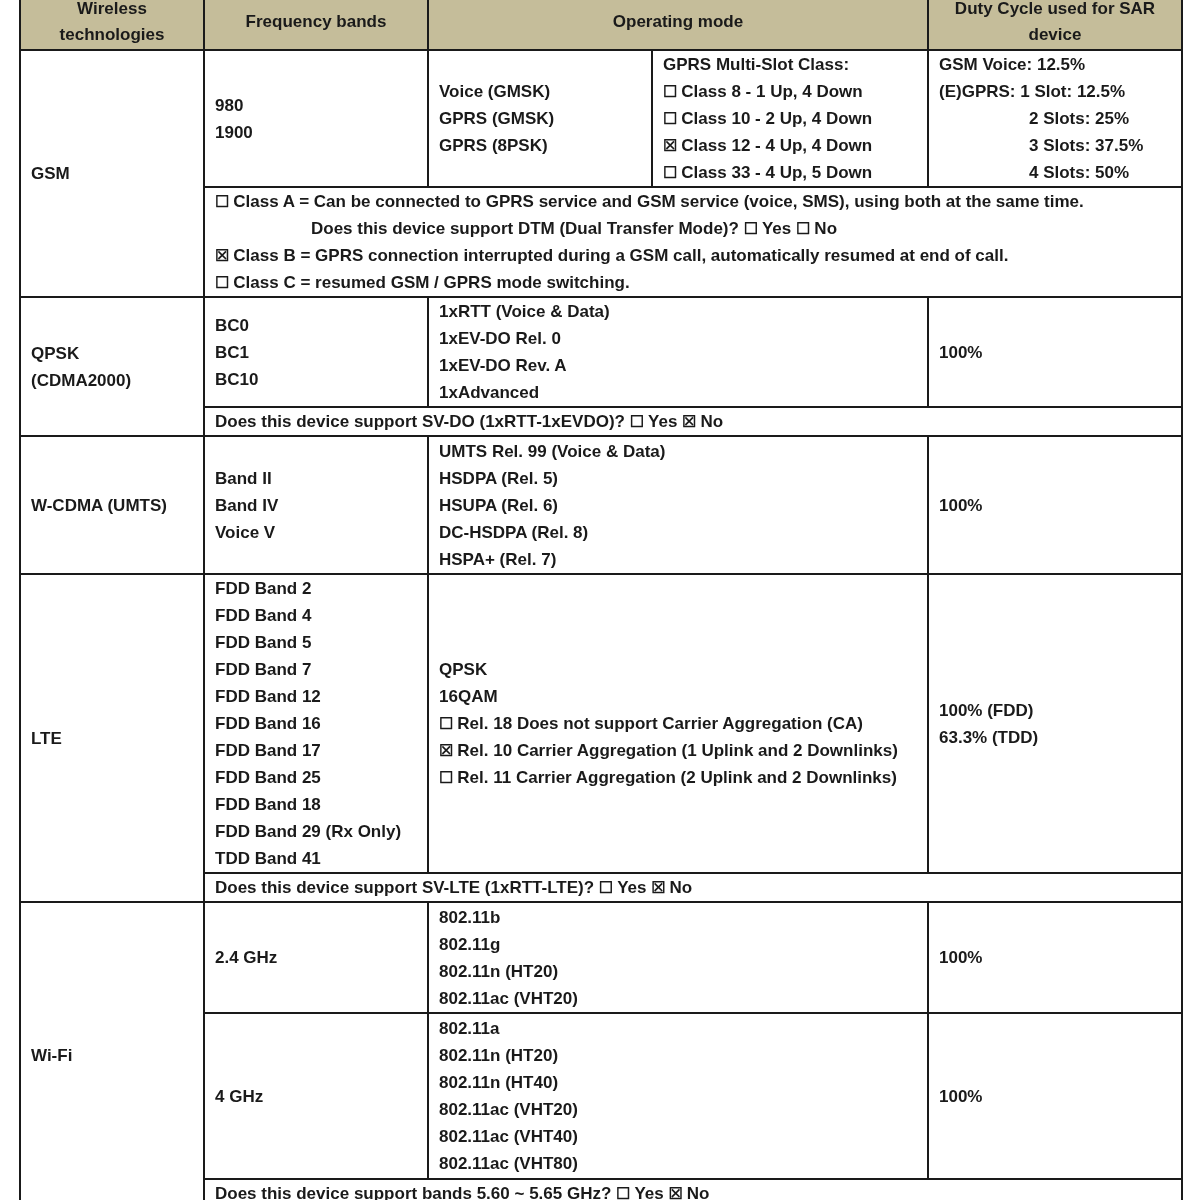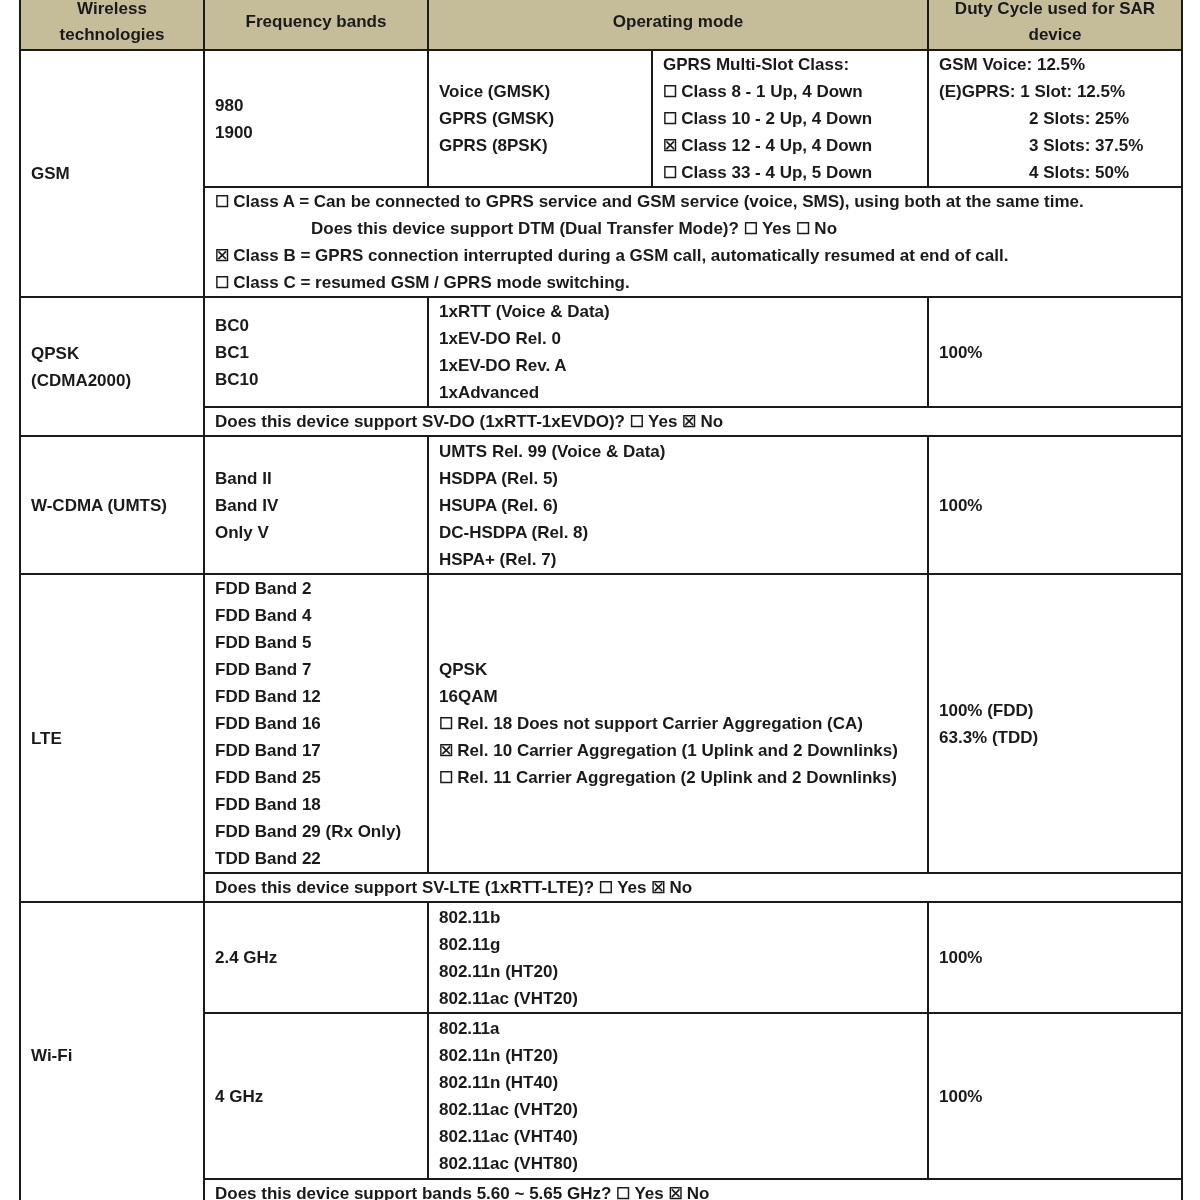--- a/index.html
+++ b/index.html
@@ -93,21 +93,21 @@
   </tr>
   <tr style="height:28px">
     <td colspan="4"><span>Does this device support SV-DO (1xRTT-1xEVDO)?</span> <span class="cb">☐</span><span>Yes</span> <span class="cb">☒</span><span>No</span></td>
   </tr>
 
   <tr style="height:138px">
     <td>W-CDMA (UMTS)</td>
     <td>
       <span class="line">Band II</span>
       <span class="line">Band IV</span>
-      <span class="line">Only V</span>
+      <span class="line">Voice V</span>
     </td>
     <td colspan="2">
       <span class="line">UMTS Rel. 99 (Voice &amp; Data)</span>
       <span class="line">HSDPA (Rel. 5)</span>
       <span class="line">HSUPA (Rel. 6)</span>
       <span class="line">DC-HSDPA (Rel. 8)</span>
       <span class="line">HSPA+ (Rel. 7)</span>
     </td>
     <td>100%</td>
   </tr>
@@ -118,21 +118,21 @@
       <span class="line">FDD Band 2</span>
       <span class="line">FDD Band 4</span>
       <span class="line">FDD Band 5</span>
       <span class="line">FDD Band 7</span>
       <span class="line">FDD Band 12</span>
       <span class="line">FDD Band 16</span>
       <span class="line">FDD Band 17</span>
       <span class="line">FDD Band 25</span>
       <span class="line">FDD Band 18</span>
       <span class="line">FDD Band 29 (Rx Only)</span>
-      <span class="line">TDD Band 22</span>
+      <span class="line">TDD Band 41</span>
     </td>
     <td colspan="2">
       <span class="line">QPSK</span>
       <span class="line">16QAM</span>
       <span class="line"><span class="cb">☐</span><span>Rel. 18 Does not support Carrier Aggregation (CA)</span></span>
       <span class="line"><span class="cb">☒</span><span>Rel. 10 Carrier Aggregation (1 Uplink and 2 Downlinks)</span></span>
       <span class="line"><span class="cb">☐</span><span>Rel. 11 Carrier Aggregation (2 Uplink and 2 Downlinks)</span></span>
     </td>
     <td>
       <span class="line">100% (FDD)</span>

